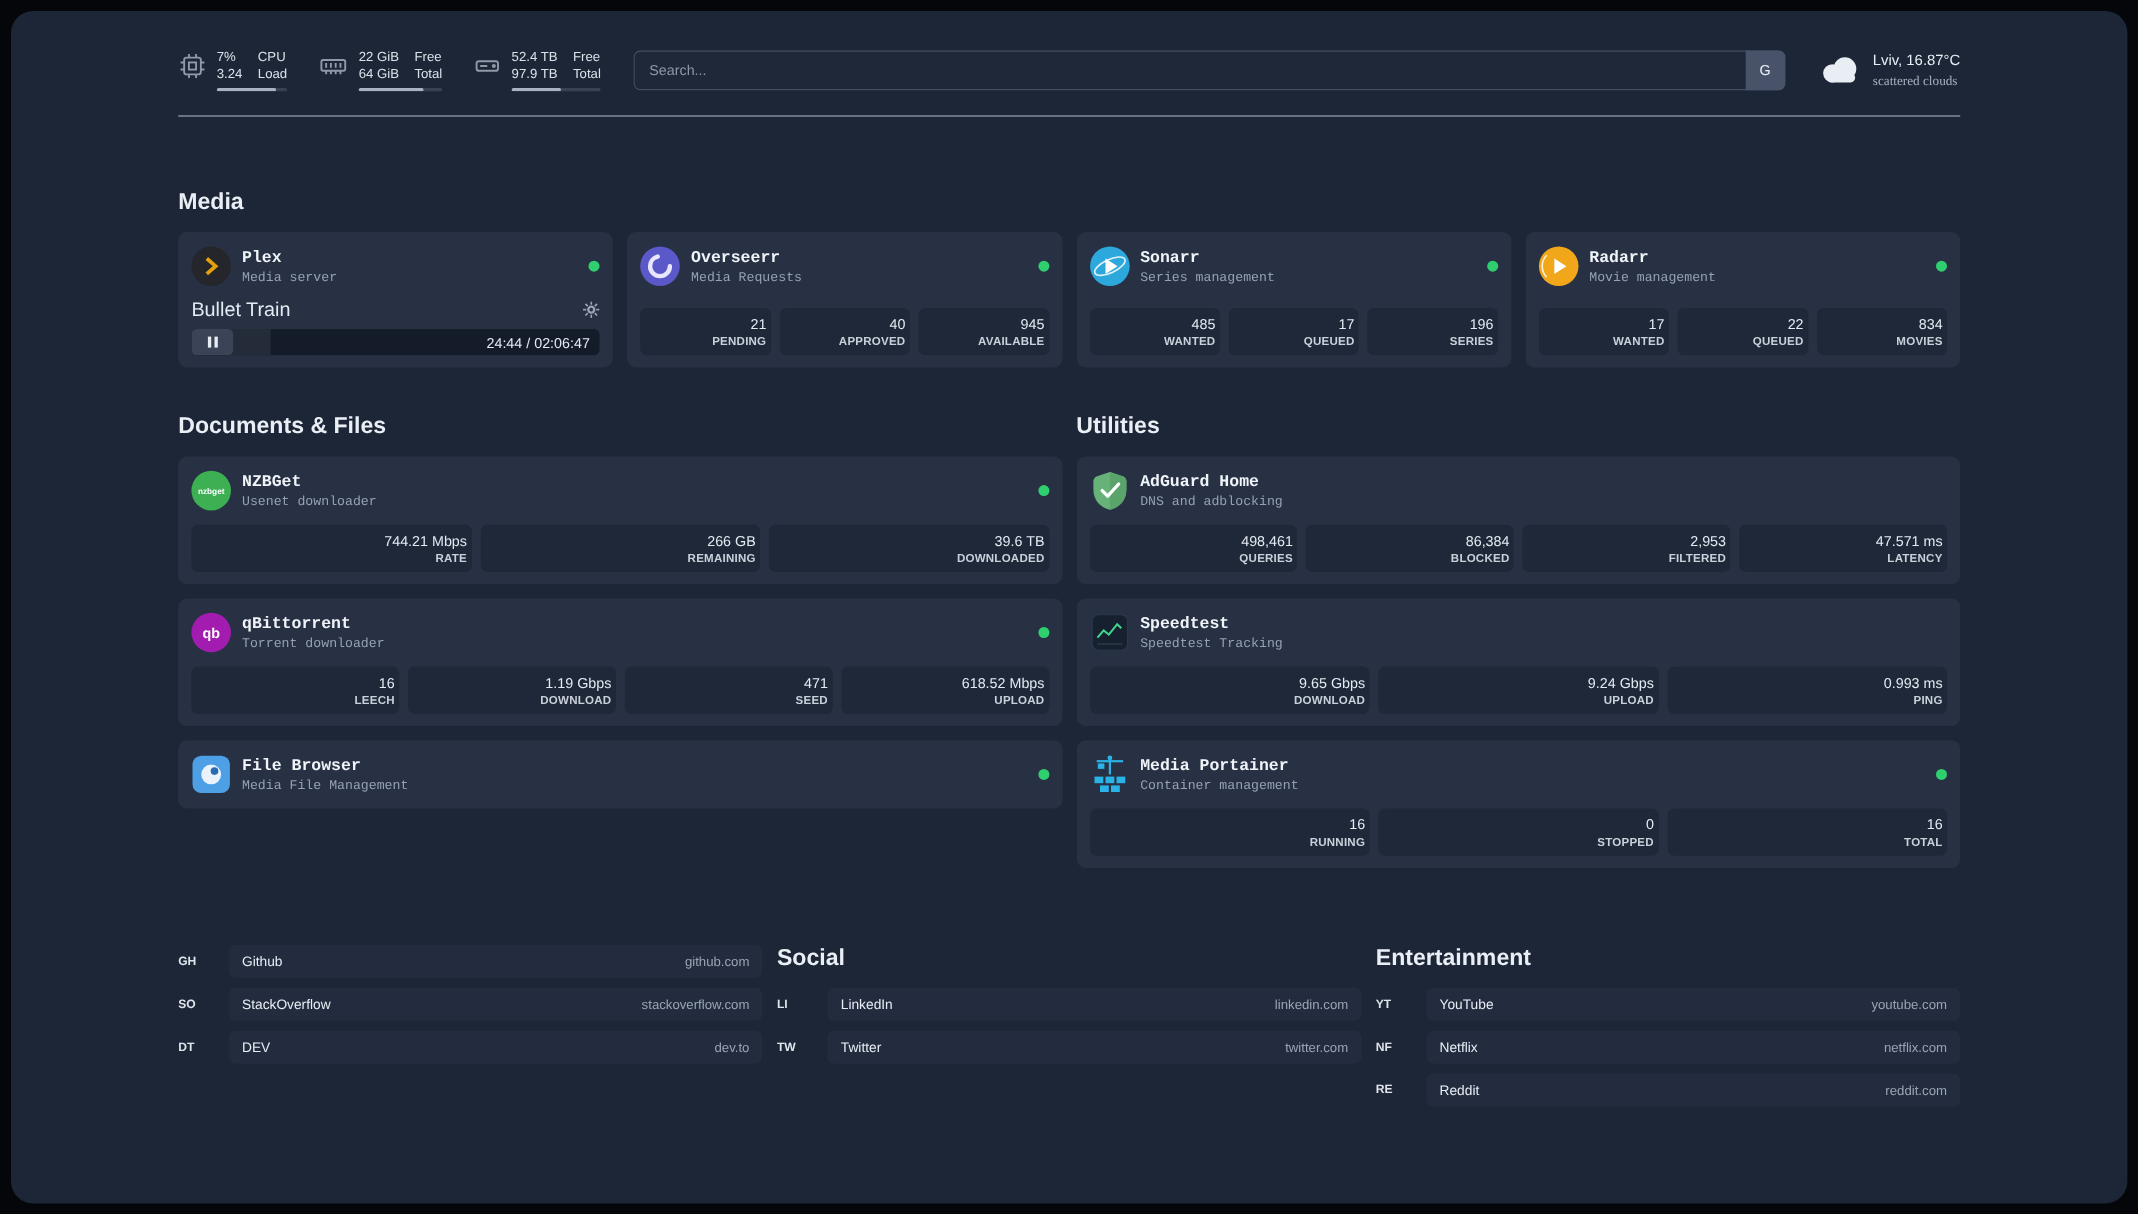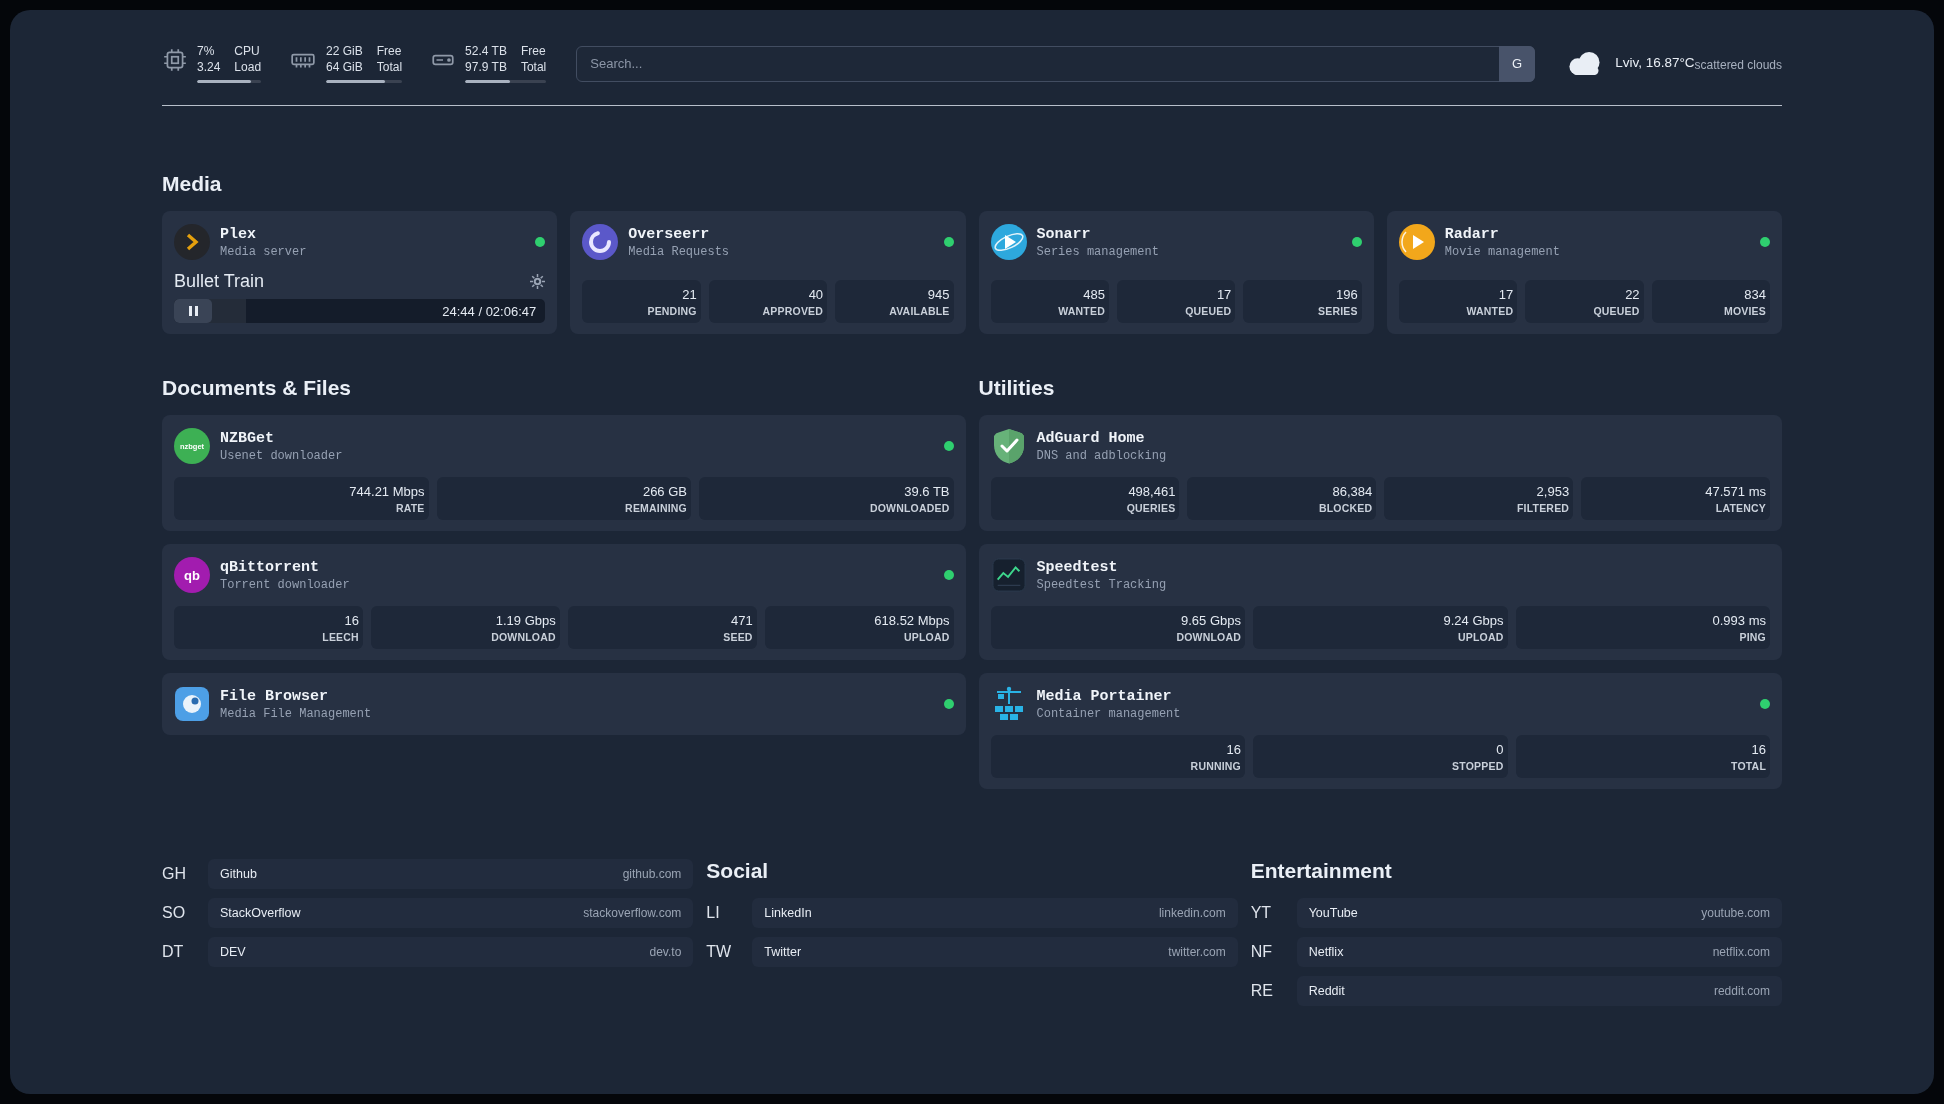--- a/index.html
+++ b/index.html
@@ -18,23 +18,23 @@
   .meter-fill{height:100%;background:#a9b2c0;border-radius:2px;}
 
   .searchwrap{flex:1;margin:0 30px;position:relative;}
   .search-input{width:100%;box-sizing:border-box;height:36px;background:#1e2838;border:1px solid #424d61;
     border-radius:6px;color:#dbe1ea;font-size:13px;padding:0 46px 0 13px;font-family:inherit;outline:none;}
   .search-input::placeholder{color:#8c96a7;}
   .search-provider{position:absolute;right:0;top:0;height:36px;width:36px;border:none;
     border-radius:0 6px 6px 0;background:#48536a;color:#eef2f7;font-size:13px;cursor:pointer;font-family:inherit;}
 
   .weather{display:flex;align-items:center;gap:10px;}
-  .weather-text{display:flex;flex-direction:row;align-items:flex-end;line-height:1.35;}
+  .weather-text{display:flex;flex-direction:column;align-items:flex-start;line-height:1.35;}
   .weather-loc{font-size:13.5px;color:#e9eef5;}
-  .weather-cond{font-size:12px;color:#a7b0bf;}
+  .weather-cond{font-size:12px;color:#a7b0bf;font-family:Liberation Serif, serif;}
 
   .divider{border:none;border-top:1px solid rgba(223,230,240,.8);margin:22px 0 0 0;}
 
   
   .section{margin-top:66px;}
   h2.sec{font-size:21px;font-weight:600;color:#eaeff6;margin:0 0 15px 0;}
 
   .media-grid{display:grid;grid-template-columns:repeat(4,1fr);gap:13px;}
   .duo{display:grid;grid-template-columns:1fr 1fr;gap:13px;margin-top:42px;}
   .stack{display:flex;flex-direction:column;gap:13px;}
@@ -73,21 +73,21 @@
   .ic-radarr{background:#f2a71b;}
   .ic-nzbget{background:#3db054;}
   .ic-nzbget i{font-style:normal;font-size:7.5px;font-weight:700;color:#fff;}
   .ic-qb{background:#a21caf;}
   .ic-qb i{font-style:normal;font-size:13px;font-weight:700;color:#fff;}
   .ic-square{border-radius:8px;}
 
   
   .bm-grid{display:grid;grid-template-columns:repeat(3,1fr);gap:13px;margin-top:70px;}
   .bm-row{display:flex;align-items:center;height:30px;margin-bottom:9px;cursor:pointer;}
-  .bm-abbr{width:46px;font-size:16px;color:#dfe4ec;flex:none;}
+  .bm-abbr{width:46px;font-size:11px;color:#dfe4ec;flex:none;font-weight:bold;}
   .bm-bar{flex:1;background:#222c3e;border-radius:6px;height:30px;display:flex;align-items:center;padding:0 12px;}
   .bm-name{font-size:12.5px;color:#e8edf4;}
   .bm-domain{margin-left:auto;font-size:12px;color:#9aa4b4;}
 </style>
 </head>
 <body>
 
 <div class="page">
 
   <header class="topbar">

